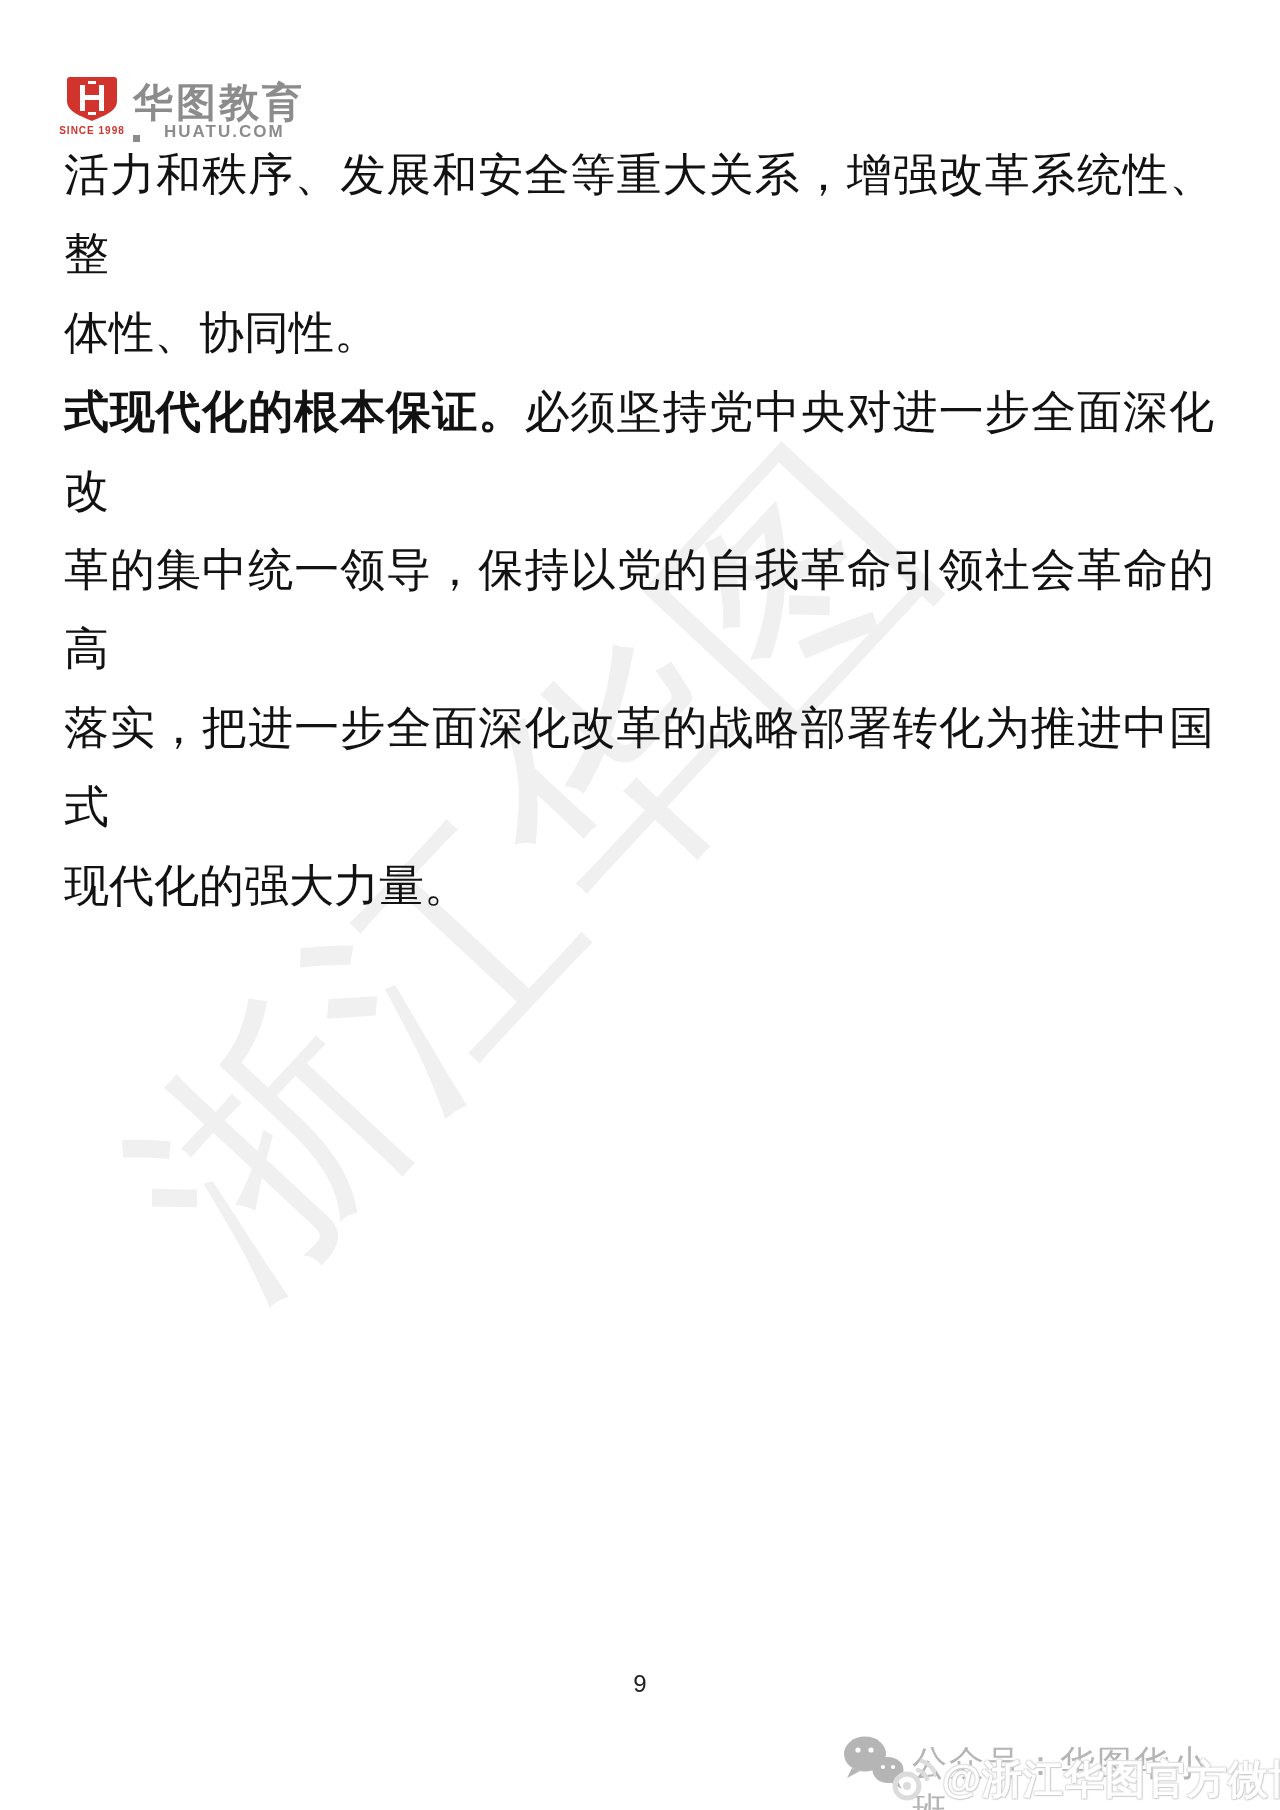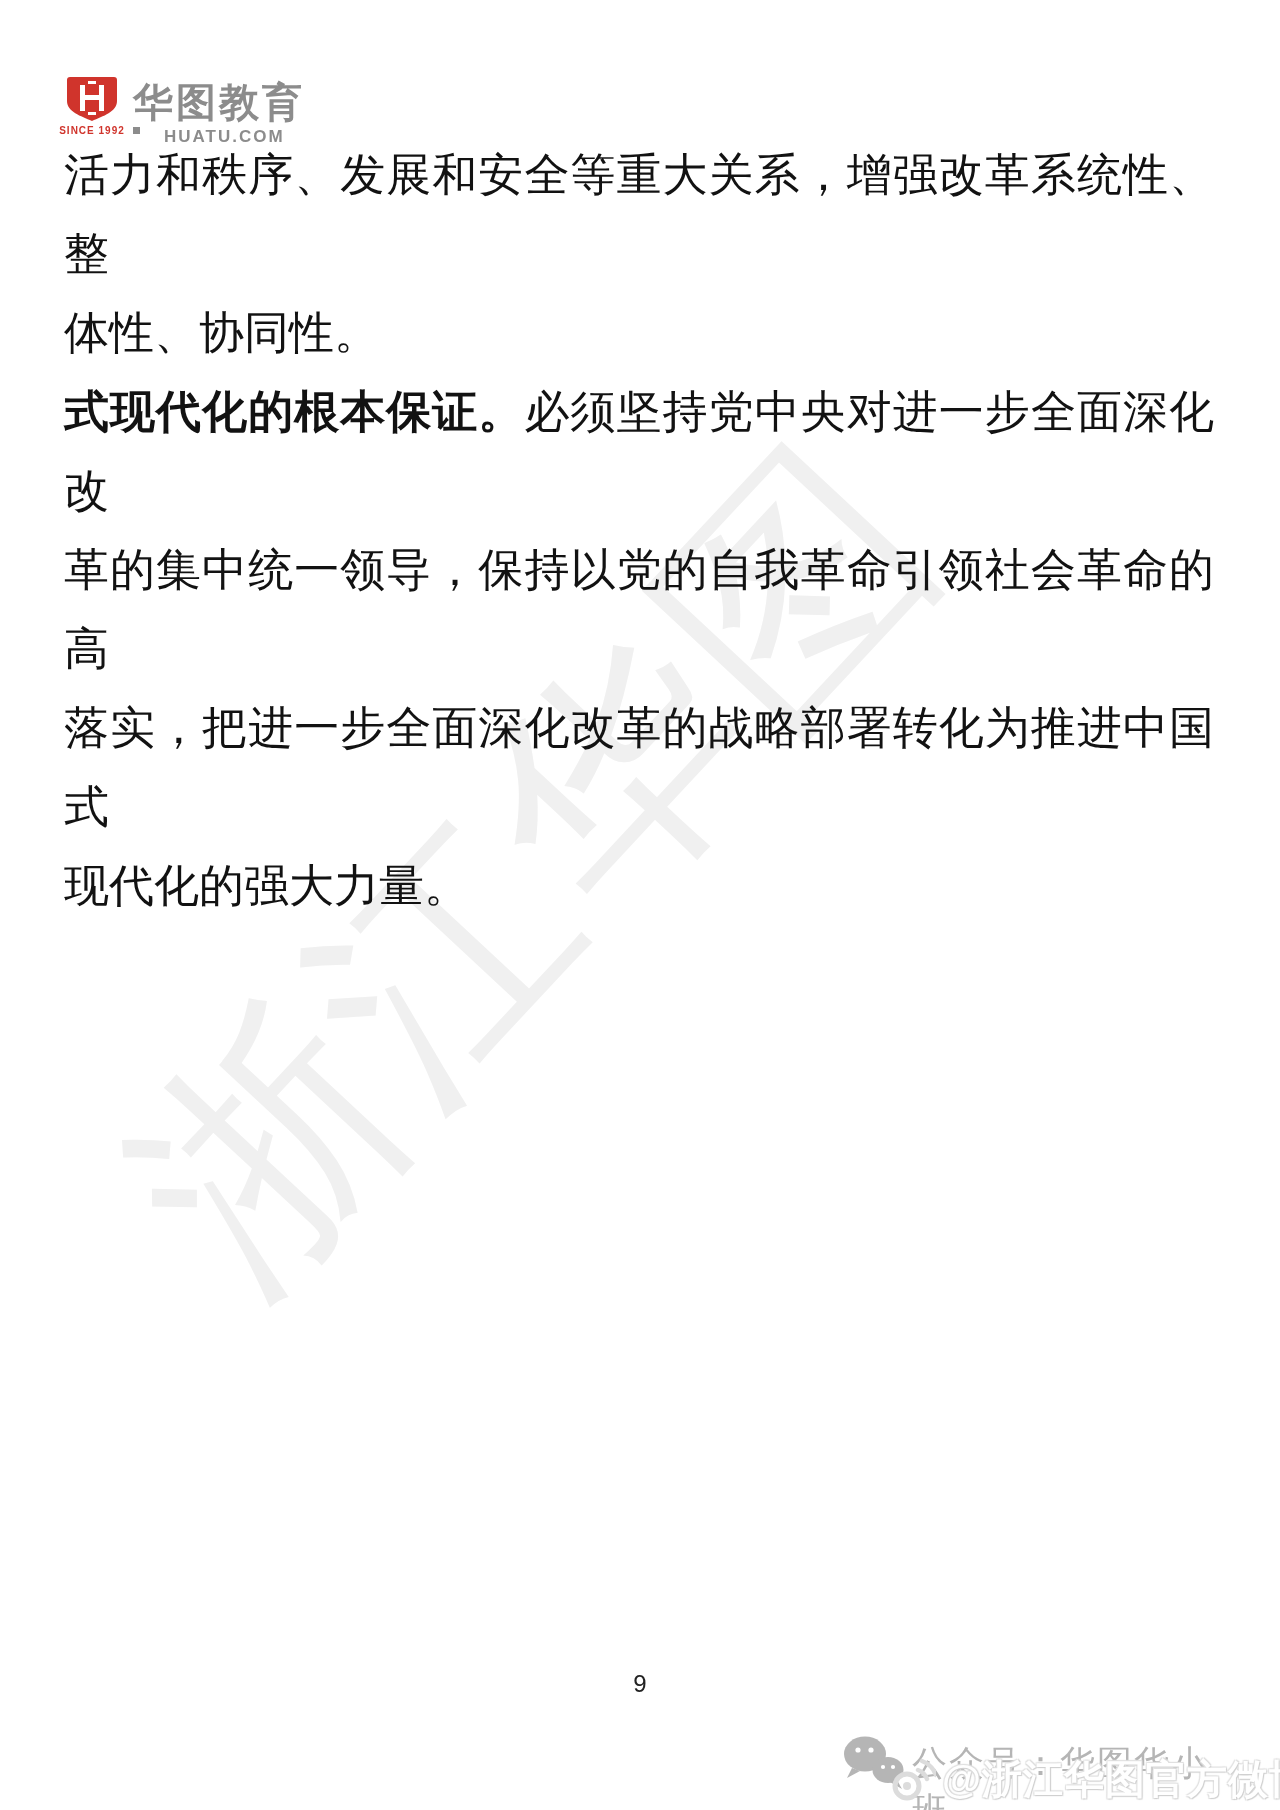--- a/index.html
+++ b/index.html
@@ -20,21 +20,21 @@
   .shield-wrap { display:flex; flex-direction:column; align-items:center; width:56px; }
   .since {
     margin-top:3px; font-family:"Liberation Sans",sans-serif; font-weight:700;
     font-size:10px; letter-spacing:1px; color:var(--brand_red); white-space:nowrap;
   }
   .logo-text { margin-left:13px; font-family:"Liberation Sans",sans-serif; }
   .logo-name {
     font-size:40px; line-height:1; font-weight:700; letter-spacing:3px;
     color:var(--logo_gray); margin-top:6px;text-align:center;
   }
-  .logo-domain-row { display:flex; align-items:flex-start; margin-top:5px; }
+  .logo-domain-row { display:flex; align-items:flex-end; }
   .sq { width:7px; height:7px; background:var(--logo_gray); margin-right:24px; }
   .logo-domain {
     font-size:17px; font-weight:700; letter-spacing:2px; color:var(--logo_gray);
   }
   
   .content {
     position:absolute; left:64px; top:136px; width:1150px; z-index:2;
     font-size:45px; line-height:79px; color:var(--text_dark);
   }
   .line { text-align:justify; }
@@ -73,21 +73,21 @@
   <div class="header">
     <div class="shield-wrap">
       <svg width="52" height="46" viewBox="0 0 52 46">
         <path d="M4,1 h44 q3,0 3,3 v21 c0,11 -14,15 -25,20 C15,40 1,36 1,25 V4 q0,-3 3,-3 z" fill="#d0342c"></path>
         <rect x="14" y="9" width="5" height="26" fill="#ffffff"></rect>
         <rect x="33" y="9" width="5" height="26" fill="#ffffff"></rect>
         <rect x="14" y="19" width="24" height="5" fill="#ffffff"></rect>
         <rect x="22" y="5" width="8" height="3" fill="#ffffff"></rect>
         <rect x="22" y="36" width="8" height="3" fill="#ffffff"></rect>
       </svg>
-      <div class="since">SINCE 1992</div>
+      <div class="since">SINCE 1998</div>
     </div>
     <div class="logo-text">
       <div class="logo-name">华图教育</div>
       <div class="logo-domain-row">
         <span class="sq"></span>
         <span class="logo-domain">HUATU.COM</span>
       </div>
     </div>
   </div>
 

